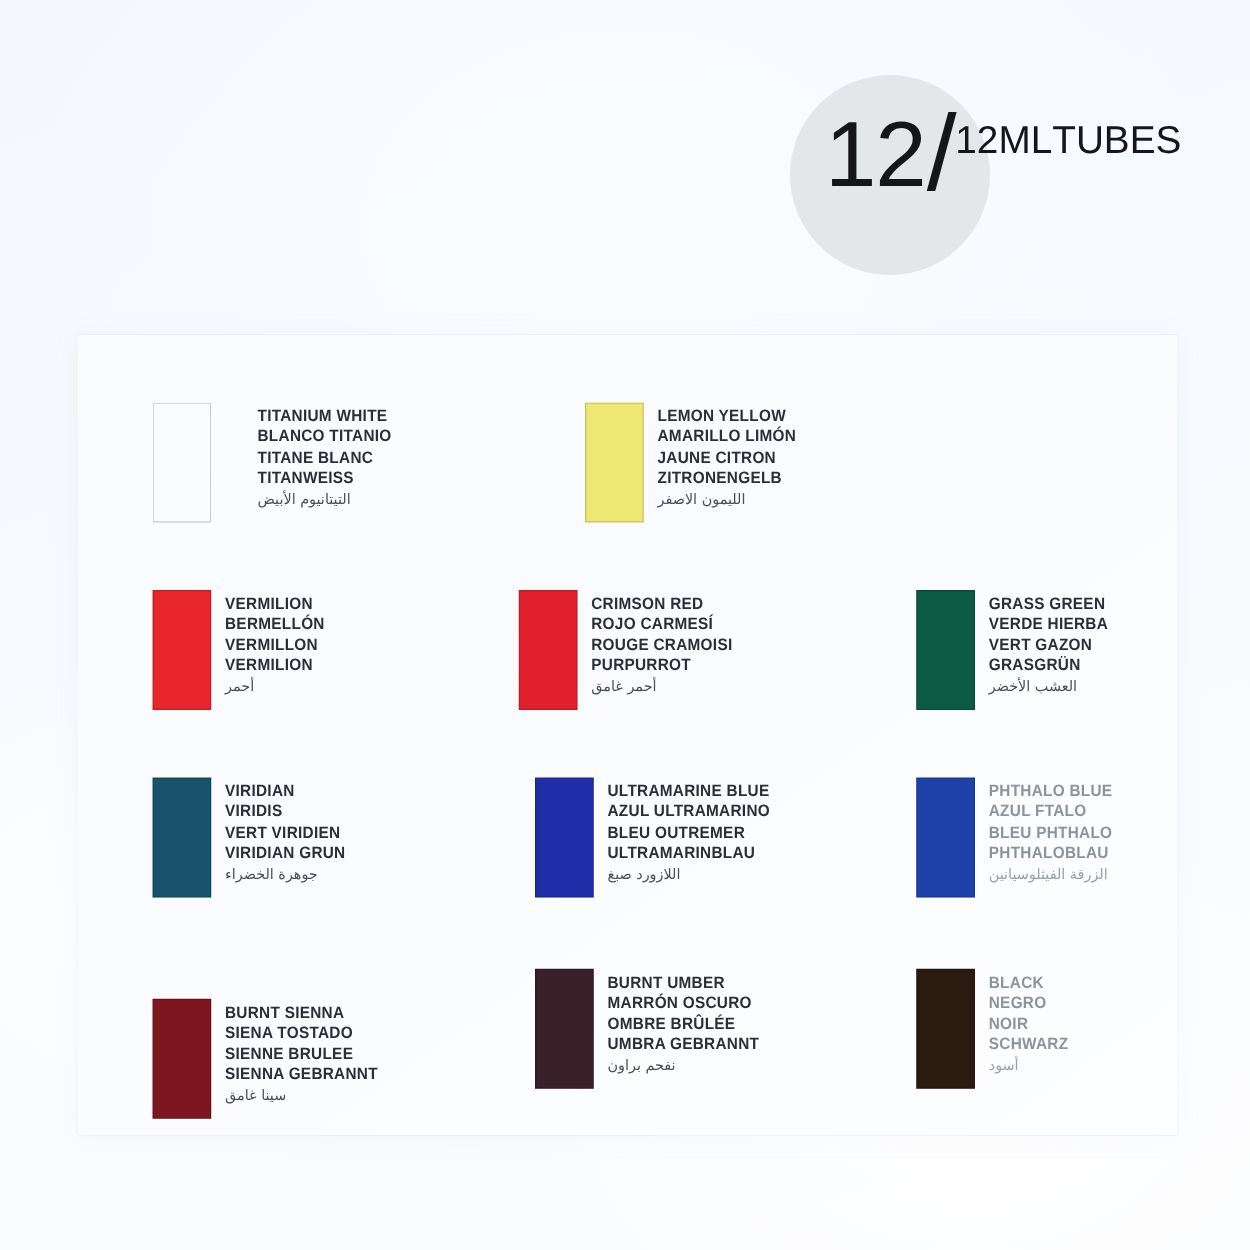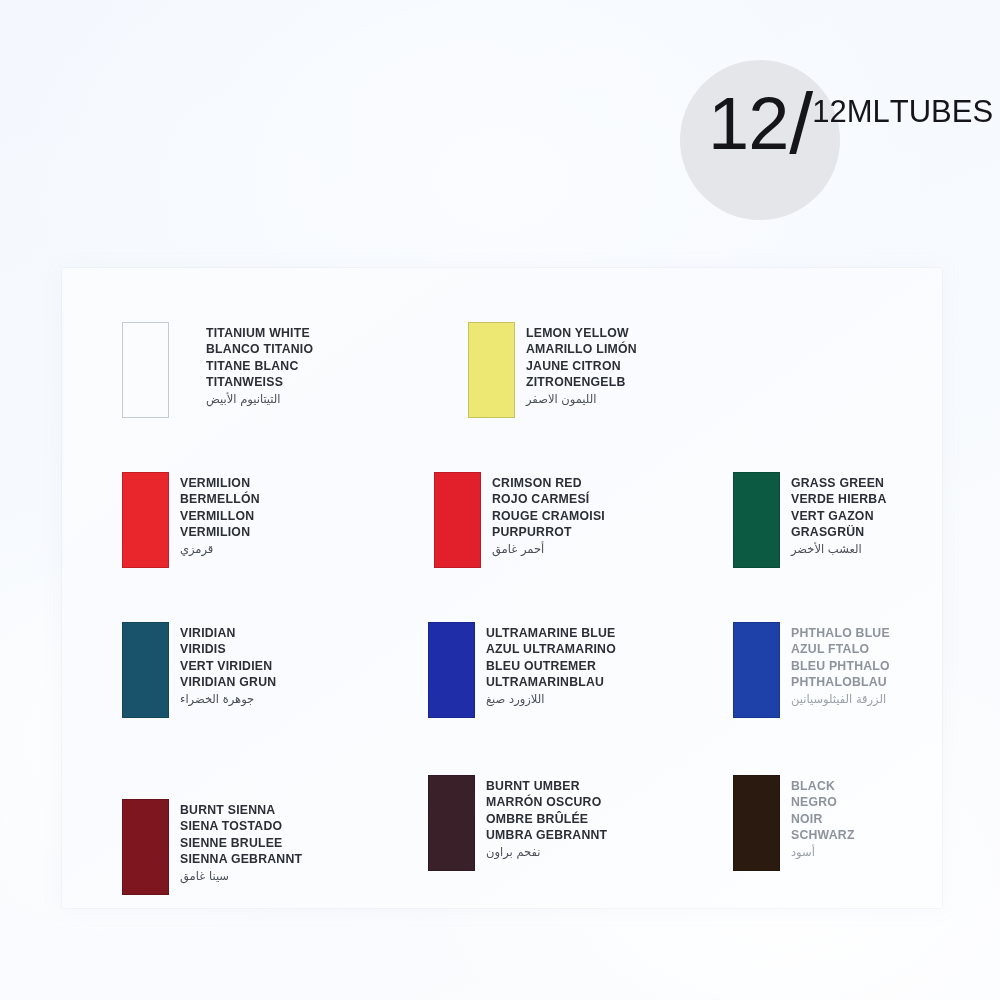--- a/index.html
+++ b/index.html
@@ -34,21 +34,21 @@
     width: 880px;
     height: 640px;
     background: linear-gradient(145deg, #fbfcfe 0%, #f9fbfe 40%, #fdfeff 100%);
     box-shadow: 0 0 0 0.6px rgba(190,200,215,0.22), 0 1px 22px rgba(150,165,190,0.07);
     border-radius: 1px;
   }
 
   
   .badge {
     position: absolute;
-    left: 680px;
+    left: 632px;
     top: 60px;
     width: 160px;
     height: 160px;
   }
   .badge-circle {
     position: absolute;
     left: 0;
     top: 0;
     width: 160px;
     height: 160px;
@@ -195,24 +195,24 @@
         </div>
       </div>
       <div class="row" style="top: 150px;">
         <div class="cell" style="left: 0px;">
           <div class="swatch" style="background: rgb(232, 38, 43);"></div>
           <div class="names">
             <div class="ln">VERMILION</div>
             <div class="ln">BERMELLÓN</div>
             <div class="ln">VERMILLON</div>
             <div class="ln">VERMILION</div>
-            <div class="ar">قرمزي</div>
-          </div>
-        </div>
-        <div class="cell" style="left: 312px;">
+            <div class="ar">أحمر</div>
+          </div>
+        </div>
+        <div class="cell" style="left: 293px;">
           <div class="swatch" style="background: rgb(226, 32, 44);"></div>
           <div class="names">
             <div class="ln">CRIMSON RED</div>
             <div class="ln">ROJO CARMESÍ</div>
             <div class="ln">ROUGE CRAMOISI</div>
             <div class="ln">PURPURROT</div>
             <div class="ar">أحمر غامق</div>
           </div>
         </div>
         <div class="cell" style="left: 611px;">

